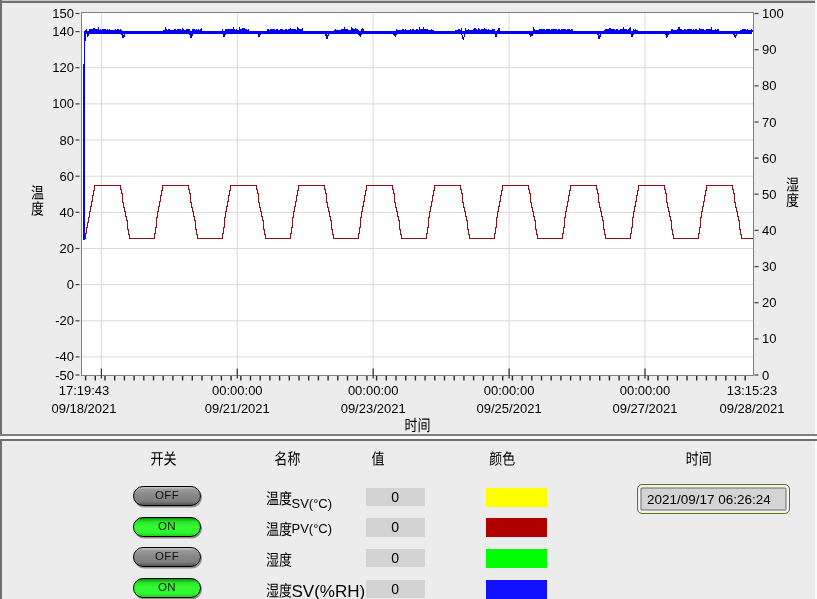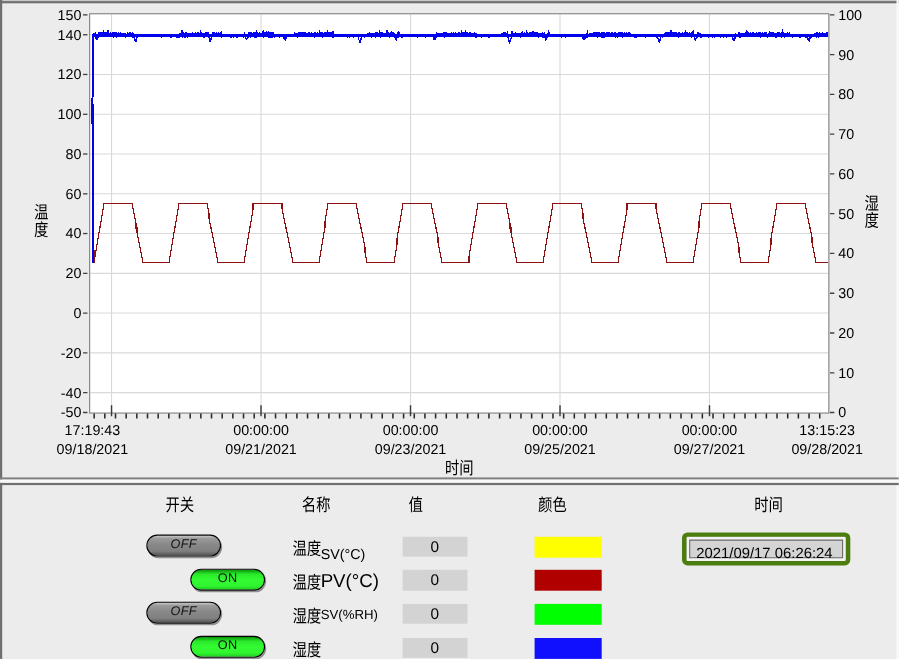--- a/index.html
+++ b/index.html
@@ -4,22 +4,22 @@
 * { margin:0; padding:0; box-sizing:border-box; }
 html,body { width:817px; height:599px; background:#ececec; font-family:"Liberation Sans", sans-serif; color:#000; overflow:hidden; }
 #stage { position:absolute; left:0; top:0; width:817px; height:599px;padding-left:48px; }
 .edge { position:absolute; }
 .btn-off, .btn-on {
   position:absolute; left:133px; width:68px; height:20px;
   border:1.5px solid #000; border-radius:10px;
   text-align:center; font-size:11.5px; letter-spacing:0.4px; line-height:17.5px; color:#111;
   box-shadow: 1px 1.5px 0 #8f8f8f;
 }
-.btn-off { background:linear-gradient(180deg,#c8c8c8 0%,#9b9b9b 14%,#888888 45%,#808080 78%,#525252 100%);font-style:italic; }
-.btn-on  { background:linear-gradient(180deg,#0b930b 0%,#2ae82a 22%,#33fb33 50%,#30f530 82%,#1fcc1f 100%);margin-left:40px; }
+.btn-off { background:linear-gradient(180deg,#c8c8c8 0%,#9b9b9b 14%,#888888 45%,#808080 78%,#525252 100%); }
+.btn-on  { background:linear-gradient(180deg,#0b930b 0%,#2ae82a 22%,#33fb33 50%,#30f530 82%,#1fcc1f 100%); }
 </style></head>
 <body>
 <div id="stage">
 <svg width="817" height="436" style="position:absolute;left:0;top:0">
 <rect x="81.5" y="12.5" width="672.0" height="363.0" fill="#ffffff"></rect>
 <line x1="82.0" y1="356.9" x2="753.0" y2="356.9" stroke="#d9d9d9" stroke-width="1"></line>
 <line x1="82.0" y1="320.8" x2="753.0" y2="320.8" stroke="#d9d9d9" stroke-width="1"></line>
 <line x1="82.0" y1="284.6" x2="753.0" y2="284.6" stroke="#d9d9d9" stroke-width="1"></line>
 <line x1="82.0" y1="248.5" x2="753.0" y2="248.5" stroke="#d9d9d9" stroke-width="1"></line>
 <line x1="82.0" y1="212.3" x2="753.0" y2="212.3" stroke="#d9d9d9" stroke-width="1"></line>
@@ -182,33 +182,33 @@
 <div class="edge" style="left:0;top:0;width:2px;height:599px;background:#6f6f6f"></div>
 <div class="edge" style="left:815px;top:0;width:2px;height:599px;background:#fafafa"></div>
 <div class="edge" style="left:0;top:434px;width:817px;height:1.5px;background:#808080"></div>
 <div class="edge" style="left:0;top:435.5px;width:817px;height:3px;background:#f8f8f8"></div>
 <div class="edge" style="left:0;top:438.5px;width:817px;height:2px;background:#6f6f6f"></div>
 <div class="btn-off" style="top:486px">OFF</div>
 <div style="position:absolute;left:291.5px;top:496px;width:90px;font-size:13px;line-height:16px">SV(°C)</div>
 <div style="position:absolute;left:365.5px;top:487.5px;width:59.5px;height:18.5px;background:#d3d3d3;text-align:center;font-size:14px;line-height:18.5px">0</div>
 <div style="position:absolute;left:485.5px;top:487.5px;width:61px;height:19px;background:#ffff00"></div>
 <div class="btn-on" style="top:516.7px">ON</div>
-<div style="position:absolute;left:291.5px;top:520.7px;width:90px;font-size:17px;line-height:16px">PV(°C)</div>
+<div style="position:absolute;left:291.5px;top:520.7px;width:90px;font-size:13px;line-height:16px">PV(°C)</div>
 <div style="position:absolute;left:365.5px;top:518.2px;width:59.5px;height:18.5px;background:#d3d3d3;text-align:center;font-size:14px;line-height:18.5px">0</div>
 <div style="position:absolute;left:485.5px;top:518.2px;width:61px;height:19px;background:#b00000"></div>
 <div class="btn-off" style="top:547.3px">OFF</div>
-<div style="position:absolute;left:291.5px;top:551px;width:90px;font-size:12px;line-height:16px">SV(%RH)</div>
+<div style="position:absolute;left:291.5px;top:584px;width:90px;font-size:17px;line-height:16px">SV(%RH)</div>
 <div style="position:absolute;left:365.5px;top:548.8px;width:59.5px;height:18.5px;background:#d3d3d3;text-align:center;font-size:14px;line-height:18.5px">0</div>
 <div style="position:absolute;left:485.5px;top:548.8px;width:61px;height:19px;background:#00ff00"></div>
 <div class="btn-on" style="top:578px">ON</div>
 <div style="position:absolute;left:291.5px;top:606px;width:90px;font-size:13px;line-height:16px">PV(%RH)</div>
 <div style="position:absolute;left:365.5px;top:579.5px;width:59.5px;height:18.5px;background:#d3d3d3;text-align:center;font-size:14px;line-height:18.5px">0</div>
 <div style="position:absolute;left:485.5px;top:579.5px;width:61px;height:19px;background:#1010ff"></div>
-<div style="position:absolute;left:620px;top:484px;width:153px;height:30px;background:#d4d4d4;
-  border:4px solid #4d7c0f;border-radius:5px;
+<div style="position:absolute;left:637px;top:484px;width:153px;height:30px;background:#d4d4d4;
+  border:1px solid #4d7c0f;border-radius:5px;
   box-shadow: inset 0 0 0 2.5px #f4f4f4, inset 0 0 0 3.5px #6a6a6a;">
   <div style="position:absolute;left:9px;top:0;height:30px;line-height:30px;font-size:13.5px;white-space:nowrap">2021/09/17 06:26:24</div>
 </div>
 <svg width="817" height="165" style="position:absolute;left:0;top:434px">
 <path transform="translate(150.50,30.50) scale(0.013000,-0.015860)" d="M649 703V418H369V461V703ZM52 418V346H288C274 209 223 75 54 -28C74 -41 101 -66 114 -84C299 33 351 189 365 346H649V-81H726V346H949V418H726V703H918V775H89V703H293V461L292 418Z" fill="#000000"></path>
 <path transform="translate(163.50,30.50) scale(0.013000,-0.015860)" d="M224 799C265 746 307 675 324 627H129V552H461V430C461 412 460 393 459 374H68V300H444C412 192 317 77 48 -13C68 -30 93 -62 102 -79C360 11 470 127 515 243C599 88 729 -21 907 -74C919 -51 942 -18 960 -1C777 44 640 152 565 300H935V374H544L546 429V552H881V627H683C719 681 759 749 792 809L711 836C686 774 640 687 600 627H326L392 663C373 710 330 780 287 831Z" fill="#000000"></path>
 <path transform="translate(274.40,30.50) scale(0.013000,-0.015860)" d="M263 529C314 494 373 446 417 406C300 344 171 299 47 273C61 256 79 224 86 204C141 217 197 233 252 253V-79H327V-27H773V-79H849V340H451C617 429 762 553 844 713L794 744L781 740H427C451 768 473 797 492 826L406 843C347 747 233 636 69 559C87 546 111 519 122 501C217 550 296 609 361 671H733C674 583 587 508 487 445C440 486 374 536 321 572ZM773 42H327V271H773Z" fill="#000000"></path>
 <path transform="translate(287.40,30.50) scale(0.013000,-0.015860)" d="M512 450C489 325 449 200 392 120C409 111 440 92 453 81C510 168 555 301 582 437ZM782 440C826 331 868 185 882 91L952 113C936 207 894 349 848 460ZM532 838C509 710 467 583 408 496V553H279V731C327 743 372 757 409 772L364 831C292 799 168 770 63 752C71 735 81 710 84 694C124 700 167 707 209 715V553H54V483H200C162 368 94 238 33 167C45 150 63 121 70 103C119 164 169 262 209 362V-81H279V370C311 326 349 270 365 241L409 300C390 325 308 416 279 445V483H398L394 477C412 468 444 449 458 438C494 491 527 560 553 637H653V12C653 -1 649 -5 636 -5C623 -6 579 -6 532 -5C543 -24 554 -56 559 -76C621 -76 664 -74 691 -63C718 -51 728 -30 728 12V637H863C848 601 828 561 810 526L877 510C904 567 934 635 958 697L909 711L898 707H576C586 745 596 784 604 824Z" fill="#000000"></path>
 <path transform="translate(371.50,30.50) scale(0.013000,-0.015860)" d="M599 840C596 810 591 774 586 738H329V671H574C568 637 562 605 555 578H382V14H286V-51H958V14H869V578H623C631 605 639 637 646 671H928V738H661L679 835ZM450 14V97H799V14ZM450 379H799V293H450ZM450 435V519H799V435ZM450 239H799V152H450ZM264 839C211 687 124 538 32 440C45 422 66 383 74 366C103 398 132 435 159 475V-80H229V589C269 661 304 739 333 817Z" fill="#000000"></path>
 <path transform="translate(489.20,30.50) scale(0.013000,-0.015860)" d="M698 506C696 147 684 34 432 -30C444 -43 461 -67 467 -82C735 -9 755 126 757 506ZM400 459C345 410 243 364 158 338C175 325 194 304 205 289C295 320 398 372 462 433ZM431 185C371 104 252 35 132 -1C148 -15 167 -38 178 -55C306 -12 427 63 497 156ZM740 77C805 32 882 -35 918 -80L961 -34C924 11 845 75 782 118ZM536 609V137H596V552H851V139H914V609H725C738 641 753 680 766 718H947V778H514V718H703C693 683 678 641 664 609ZM229 824C242 799 254 767 263 740H68V677H496V740H334C325 770 308 811 291 842ZM415 326C356 263 246 205 150 172C155 225 156 277 156 321V472H493V535H392C412 569 434 613 453 653L390 669C375 630 349 574 326 535H195L248 554C240 586 217 636 194 671L135 652C157 616 178 568 186 535H89V322C89 215 84 65 32 -45C49 -51 79 -69 92 -81C125 -9 142 82 150 169C166 155 183 134 193 118C296 158 407 224 475 300Z" fill="#000000"></path>

